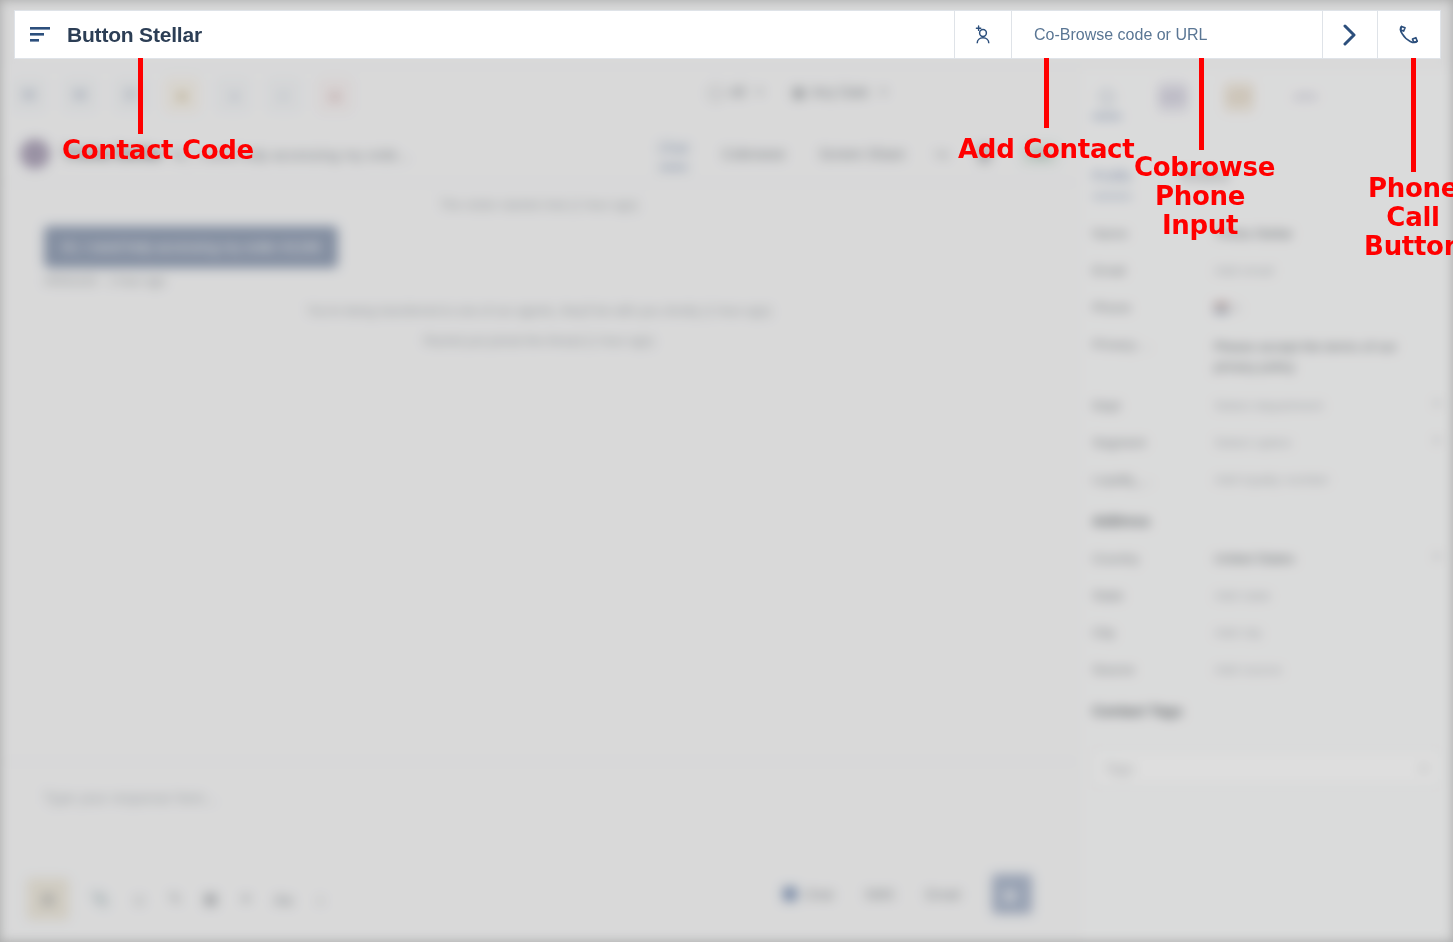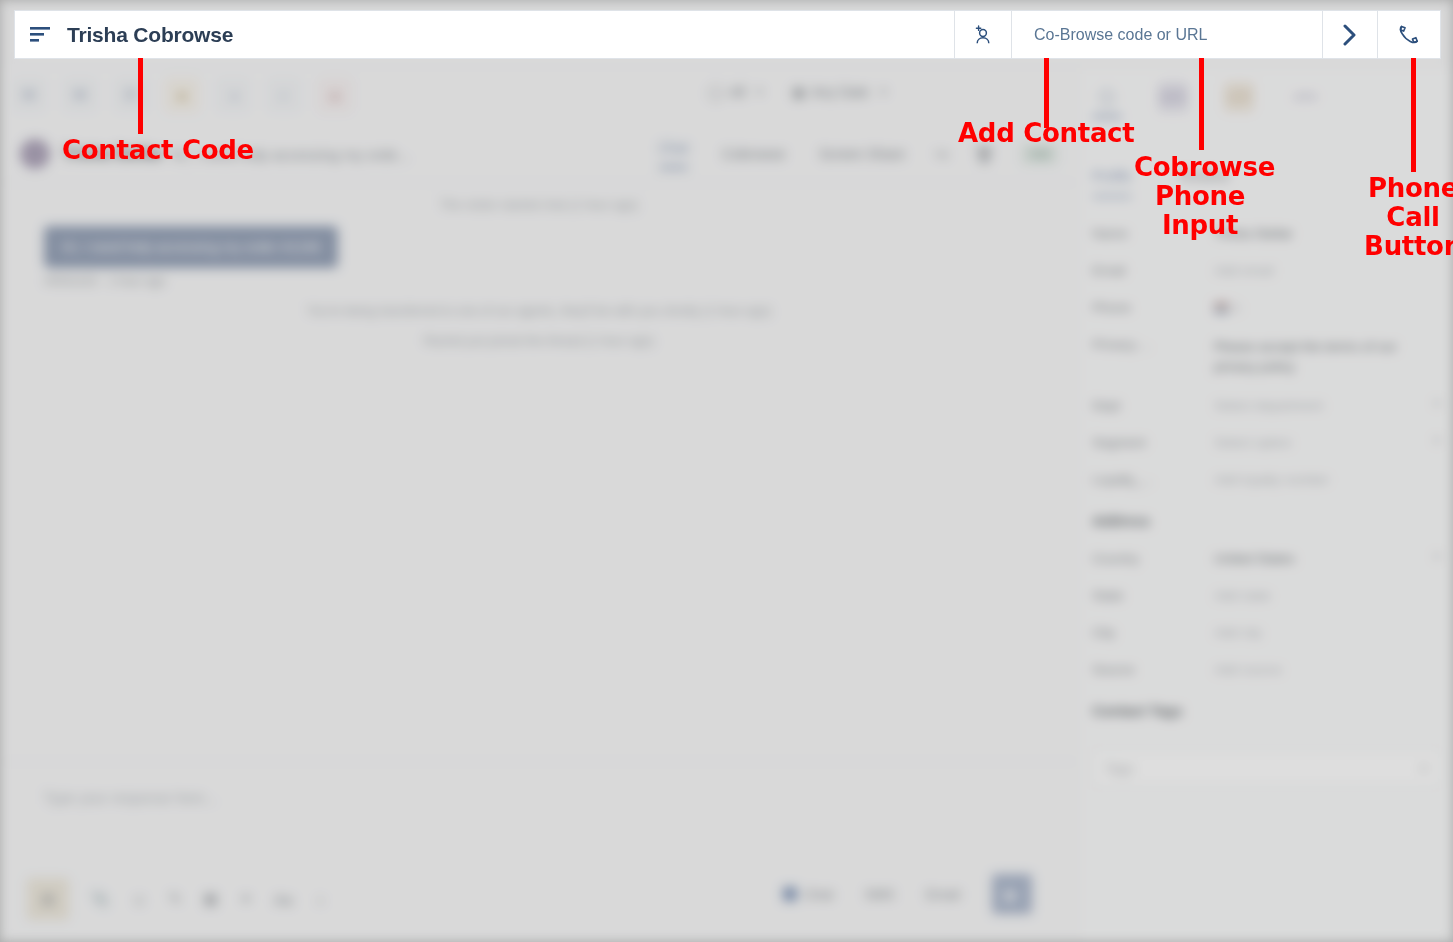--- a/index.html
+++ b/index.html
@@ -592,21 +592,21 @@
 </div>
 
 <div id="clear-topbar">
   <div class="tb-menu">
     <svg width="22" height="16" viewBox="0 0 22 16" aria-hidden="true">
       <rect x="0" y="0" width="20" height="2.6" fill="#2c4f7c"></rect>
       <rect x="0" y="6" width="14" height="2.6" fill="#2c4f7c"></rect>
       <rect x="0" y="12" width="9" height="2.6" fill="#2c4f7c"></rect>
     </svg>
   </div>
-  <div class="tb-title">Trisha Cobrowse</div>
+  <div class="tb-title">Button Stellar</div>
   <div class="tb-spacer"></div>
 
   <div class="tb-cell tb-addcontact">
     <svg width="24" height="24" viewBox="0 0 24 24" aria-hidden="true">
       <circle cx="12" cy="10" r="3.4" fill="none" stroke="#2c4f7c" stroke-width="1.5"></circle>
       <path d="M6.2 20.2c0-3.4 2.6-5.4 5.8-5.4s5.8 2 5.8 5.4" fill="none" stroke="#2c4f7c" stroke-width="1.5"></path>
       <path d="M5.4 5.2h4.4M7.6 3v4.4" stroke="#2c4f7c" stroke-width="1.4" stroke-linecap="round"></path>
     </svg>
   </div>
 
@@ -626,21 +626,21 @@
       <path d="M5.5 4.5l3.6 1.2-1.5 3.4-3-1.2z" fill="none" stroke="#2c4f7c" stroke-width="1.6" stroke-linejoin="round"></path>
       <path d="M21.2 19.2l-1.3-3.5-3.4 1.4 1.2 3.1z" fill="none" stroke="#2c4f7c" stroke-width="1.6" stroke-linejoin="round"></path>
     </svg>
   </div>
 </div>
 
 <div class="ann-line" style="left:138px; top:58px; height:76px;"></div>
 <div class="ann-text" style="left:62px; top:136px; font-size:26px;">Contact Code</div>
 
 <div class="ann-line" style="left:1044px; top:58px; height:70px;"></div>
-<div class="ann-text" style="left:958px; top:119px; font-size:26px;">Add Contact</div>
+<div class="ann-text" style="left:958px; top:135px; font-size:26px;">Add Contact</div>
 
 <div class="ann-line" style="left:1199px; top:58px; height:92px;"></div>
 <div class="ann-text ann-center" style="left:1134px; top:153px; width:132px; font-size:26px;">Cobrowse
 Phone
 Input</div>
 
 <div class="ann-line" style="left:1411px; top:58px; height:114px;"></div>
 <div class="ann-text ann-center" style="left:1345px; top:174px; width:136px; font-size:26px;">Phone
 Call
 Button</div>

